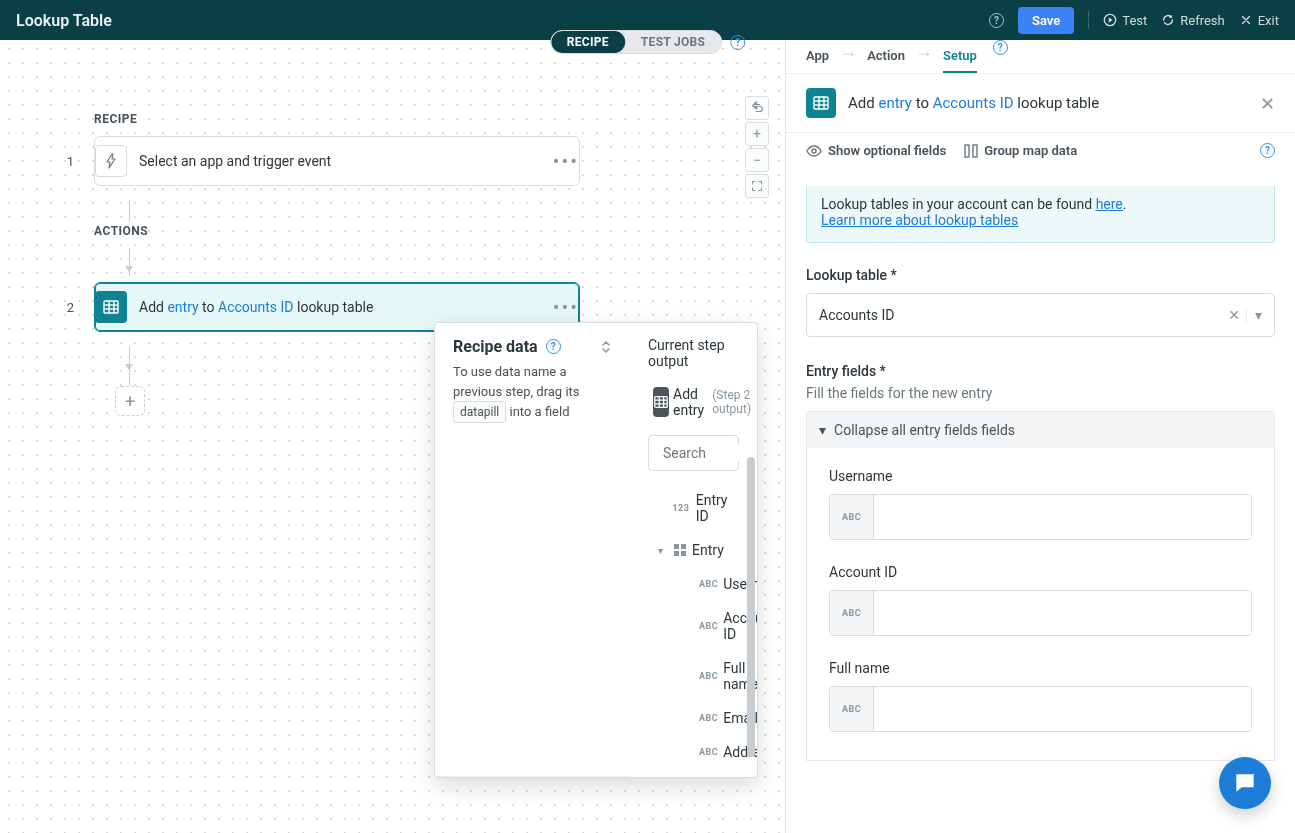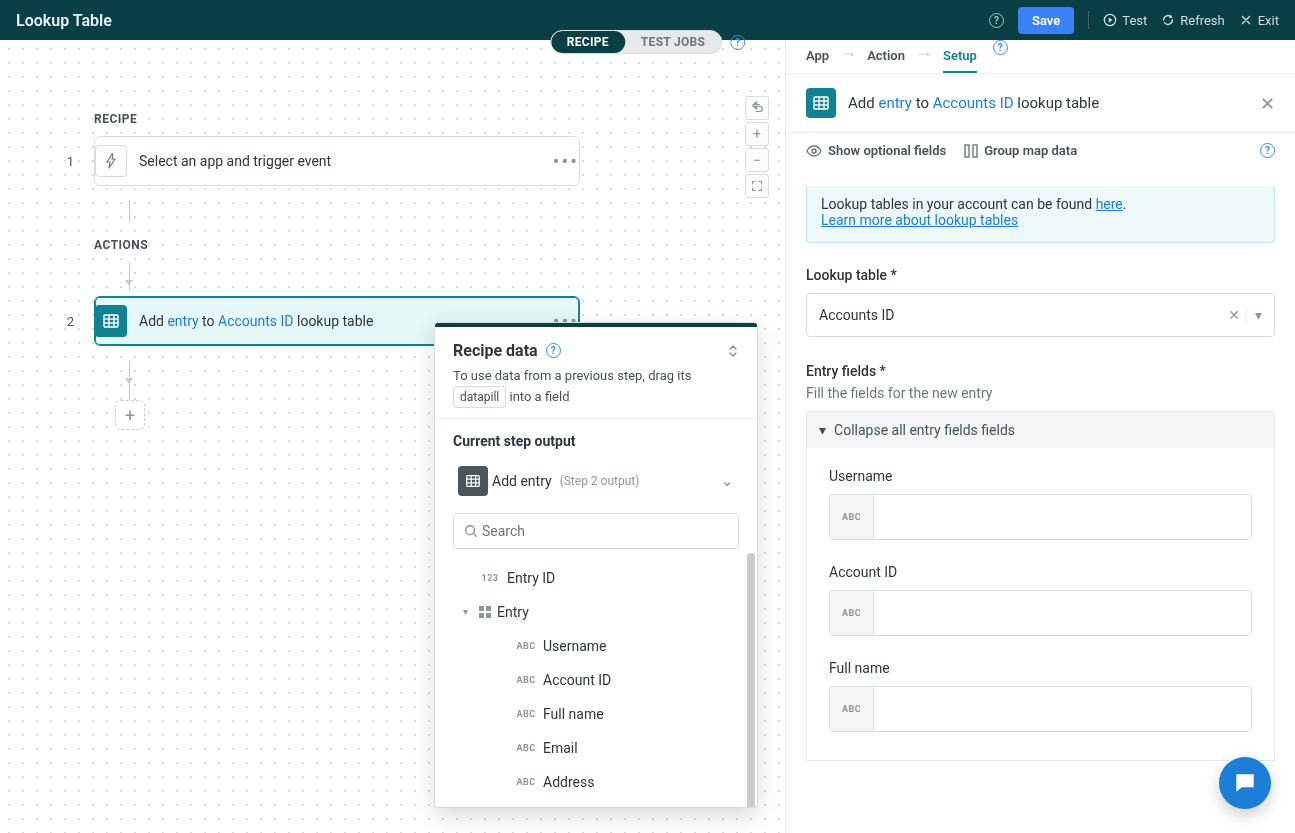--- a/index.html
+++ b/index.html
@@ -41,29 +41,29 @@
 .step-card .more { margin-left:auto; color:#8a979e; font-size:20px; letter-spacing:2px; line-height:0; cursor:pointer;}
 .connector { width:1px; height:22px; background:#c5cdd2; margin-left:69px; }
 .connector.arrow::after { content:''; display:block; position:relative; left:-4px; top:18px; width:0; height:0; border-left:4.5px solid transparent; border-right:4.5px solid transparent; border-top:6px solid #c5cdd2; }
 .add-btn { width:30px; height:30px; border:1px dashed #c5cdd2; border-radius:6px; display:flex; align-items:center; justify-content:center; color:#8a979e; font-size:18px; margin-left:55px; cursor:pointer; background:#fff;}
 
 
 .canvas-tools { position:absolute; right:16px; top:56px; display:flex; flex-direction:column; gap:2px;}
 .canvas-tools .tool { width:24px; height:24px; border:1px solid #d6dcdf; background:#fbfcfc; border-radius:3px; display:flex; align-items:center; justify-content:center; color:#8a979e; cursor:pointer; font-size:14px;}
 
 
-.recipe-data { position:absolute; left:434px; top:282px; width:324px; background:#fff; border:1px solid #d6dcdf; border-radius:4px; box-shadow:0 8px 24px rgba(0,0,0,0.15); display:flex; flex-direction:column; overflow:hidden;}
+.recipe-data { position:absolute; left:434px; top:282px; width:324px; background:#fff; border:1px solid #d6dcdf; border-radius:4px; box-shadow:0 8px 24px rgba(0,0,0,0.15); display:flex; flex-direction:row; overflow:hidden;}
 .recipe-data::before { content:''; display:block; height:4px; background:#0b3f46;}
 .rd-head { padding:14px 18px 10px; border-bottom:1px solid #eceff1;}
 .rd-head h3 { font-size:16px; color:#2c373d; font-weight:700; display:flex; align-items:center; gap:8px;}
 .rd-head .expand { margin-left:auto; color:#8a979e; cursor:pointer;}
 .rd-head p { font-size:13px; color:#475259; margin-top:6px; line-height:1.5;}
 .rd-head .pill { display:inline-block; border:1px solid #d6dcdf; border-radius:3px; padding:1px 6px; font-size:12px; color:#475259; background:#fafbfb;}
 .rd-body { padding:10px 14px 0; overflow:hidden; position:relative;}
-.rd-subh { font-size:14px; font-weight:700; color:#2c373d; margin:4px 4px 10px;}
+.rd-subh { font-size:14px; font-weight:400; color:#2c373d; margin:4px 4px 10px;}
 .rd-step { display:flex; align-items:center; gap:4px; border:1px solid transparent; border-radius:4px; padding:6px 8px; cursor:pointer;}
 .rd-step .sq { width:30px; height:30px; background:#4a565c; border-radius:4px; display:flex; align-items:center; justify-content:center;}
 .rd-step .t1 { font-size:14px; color:#2c373d;}
 .rd-step .t2 { font-size:12px; color:#8a979e; margin-left:4px;}
 .rd-step .chev { margin-left:auto; color:#8a979e;}
 .rd-search { margin:10px 4px 8px; border:1px solid #d6dcdf; border-radius:4px; height:36px; display:flex; align-items:center; padding:0 10px; gap:4px; color:#8a979e;}
 .rd-search input { border:none; outline:none; flex:1; font-size:14px; }
 .rd-list { padding:4px 0 8px;}
 .rd-item { display:flex; align-items:center; gap:5px; padding:9px 8px 9px 14px; font-size:14px; color:#2c373d; cursor:grab;}
 .rd-item .type { font-size:9px; font-weight:700; color:#8a979e; letter-spacing:0.5px; width:24px; text-align:center;}
@@ -186,21 +186,21 @@
             <svg width="16" height="16" viewBox="0 0 16 16">
                 <path d="M9 1L4 9h3l-1 6 6-9H9l1-5z" fill="none" stroke="#6b787e" stroke-width="1.2" stroke-linejoin="round"></path>
               </svg>
           </div>
           <div class="label">Select an app and trigger event</div>
           <div class="more">•••</div>
         </div>
       </div>
 
       <div class="connector"></div>
-      <div class="section-label" style="margin-top:16px;">ACTIONS</div>
+      <div class="section-label" style="margin-top:2px;">ACTIONS</div>
       <div class="connector arrow" style="height:28px;"></div>
 
       <div class="step-row" style="margin-top:6px;">
         <div class="step-num">2</div>
         <div class="step-card action selected">
           <div class="sq-icon">
             <svg class="tbl-icon" width="18" height="18" viewBox="0 0 18 18">
                 <rect x="2" y="3" width="14" height="12" rx="1"></rect>
                 <line x1="2" y1="7" x2="16" y2="7" stroke="#fff" stroke-width="1.4"></line>
                 <line x1="2" y1="11" x2="16" y2="11" stroke="#fff" stroke-width="1.4"></line>
@@ -224,21 +224,21 @@
         <h3>
           <span>Recipe data</span>
           <span class="help-icon">?</span>
           <span class="expand">
             <svg width="12" height="14" viewBox="0 0 12 14">
                 <path d="M3 5l3-3 3 3M3 9l3 3 3-3" fill="none" stroke="#8a979e" stroke-width="1.5" stroke-linecap="round"></path>
               </svg>
           </span>
         </h3>
         <p>
-          <span>To use data from a previous step, drag its </span><span class="pill">datapill</span><span> into a field</span>
+          <span>To use data name a previous step, drag its </span><span class="pill">datapill</span><span> into a field</span>
         </p>
       </div>
       <div class="rd-body">
         <div class="rd-subh">Current step output</div>
         <div class="rd-step">
           <div class="sq">
             <svg class="tbl-icon" width="16" height="16" viewBox="0 0 18 18">
                 <rect x="2" y="3" width="14" height="12" rx="1"></rect>
                 <line x1="2" y1="7" x2="16" y2="7" stroke="#fff" stroke-width="1.4"></line>
                 <line x1="2" y1="11" x2="16" y2="11" stroke="#fff" stroke-width="1.4"></line>

